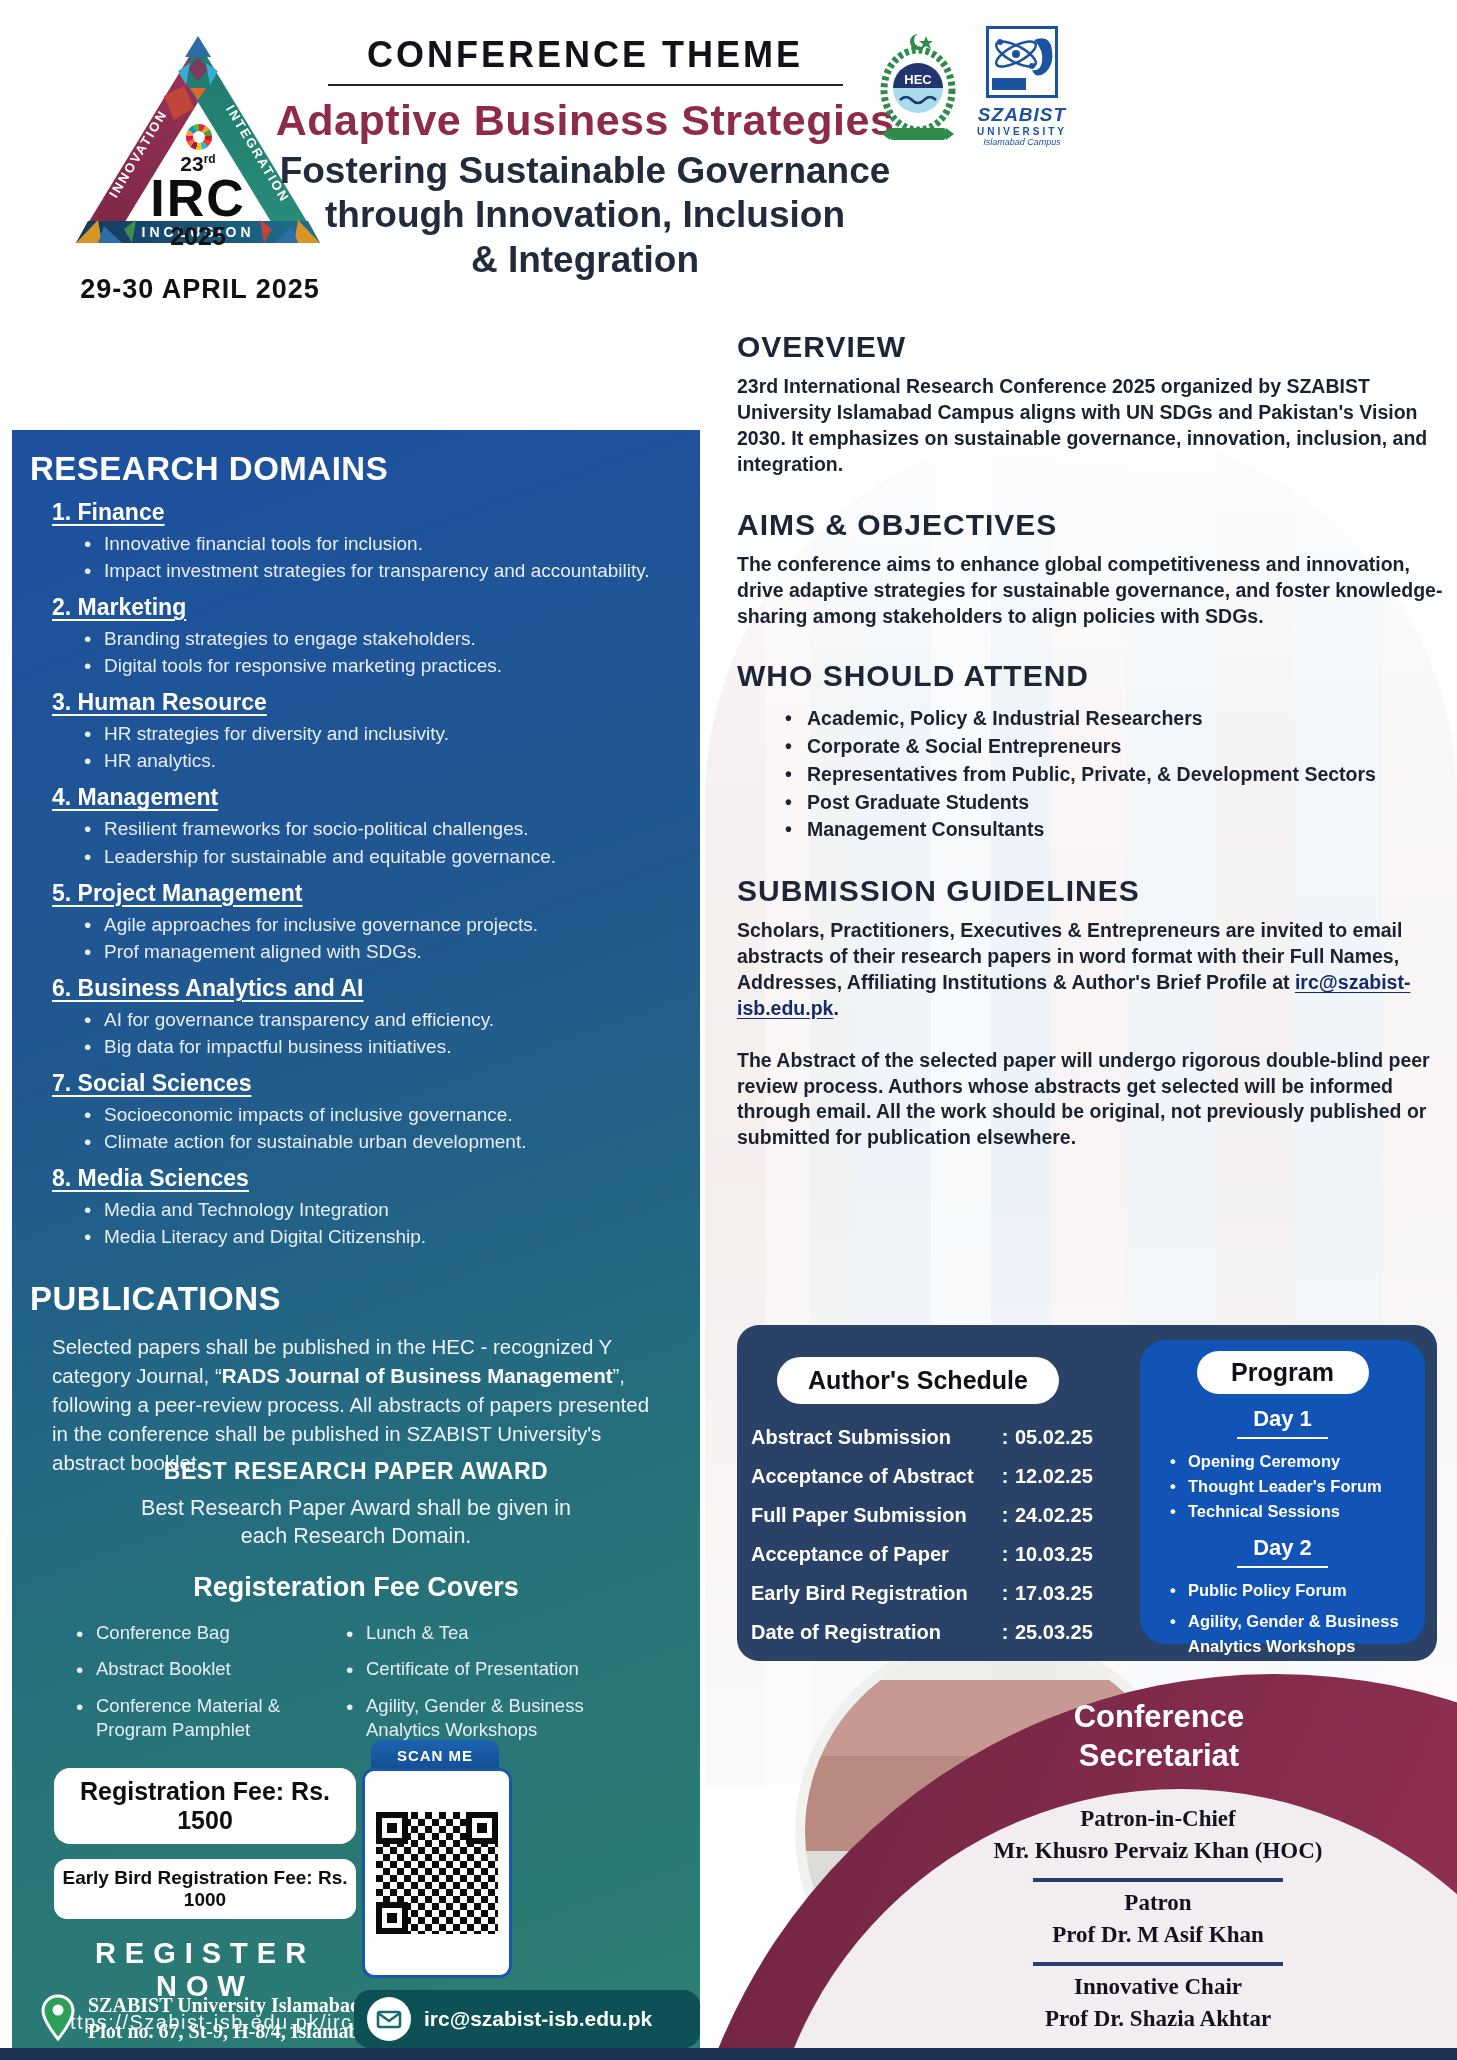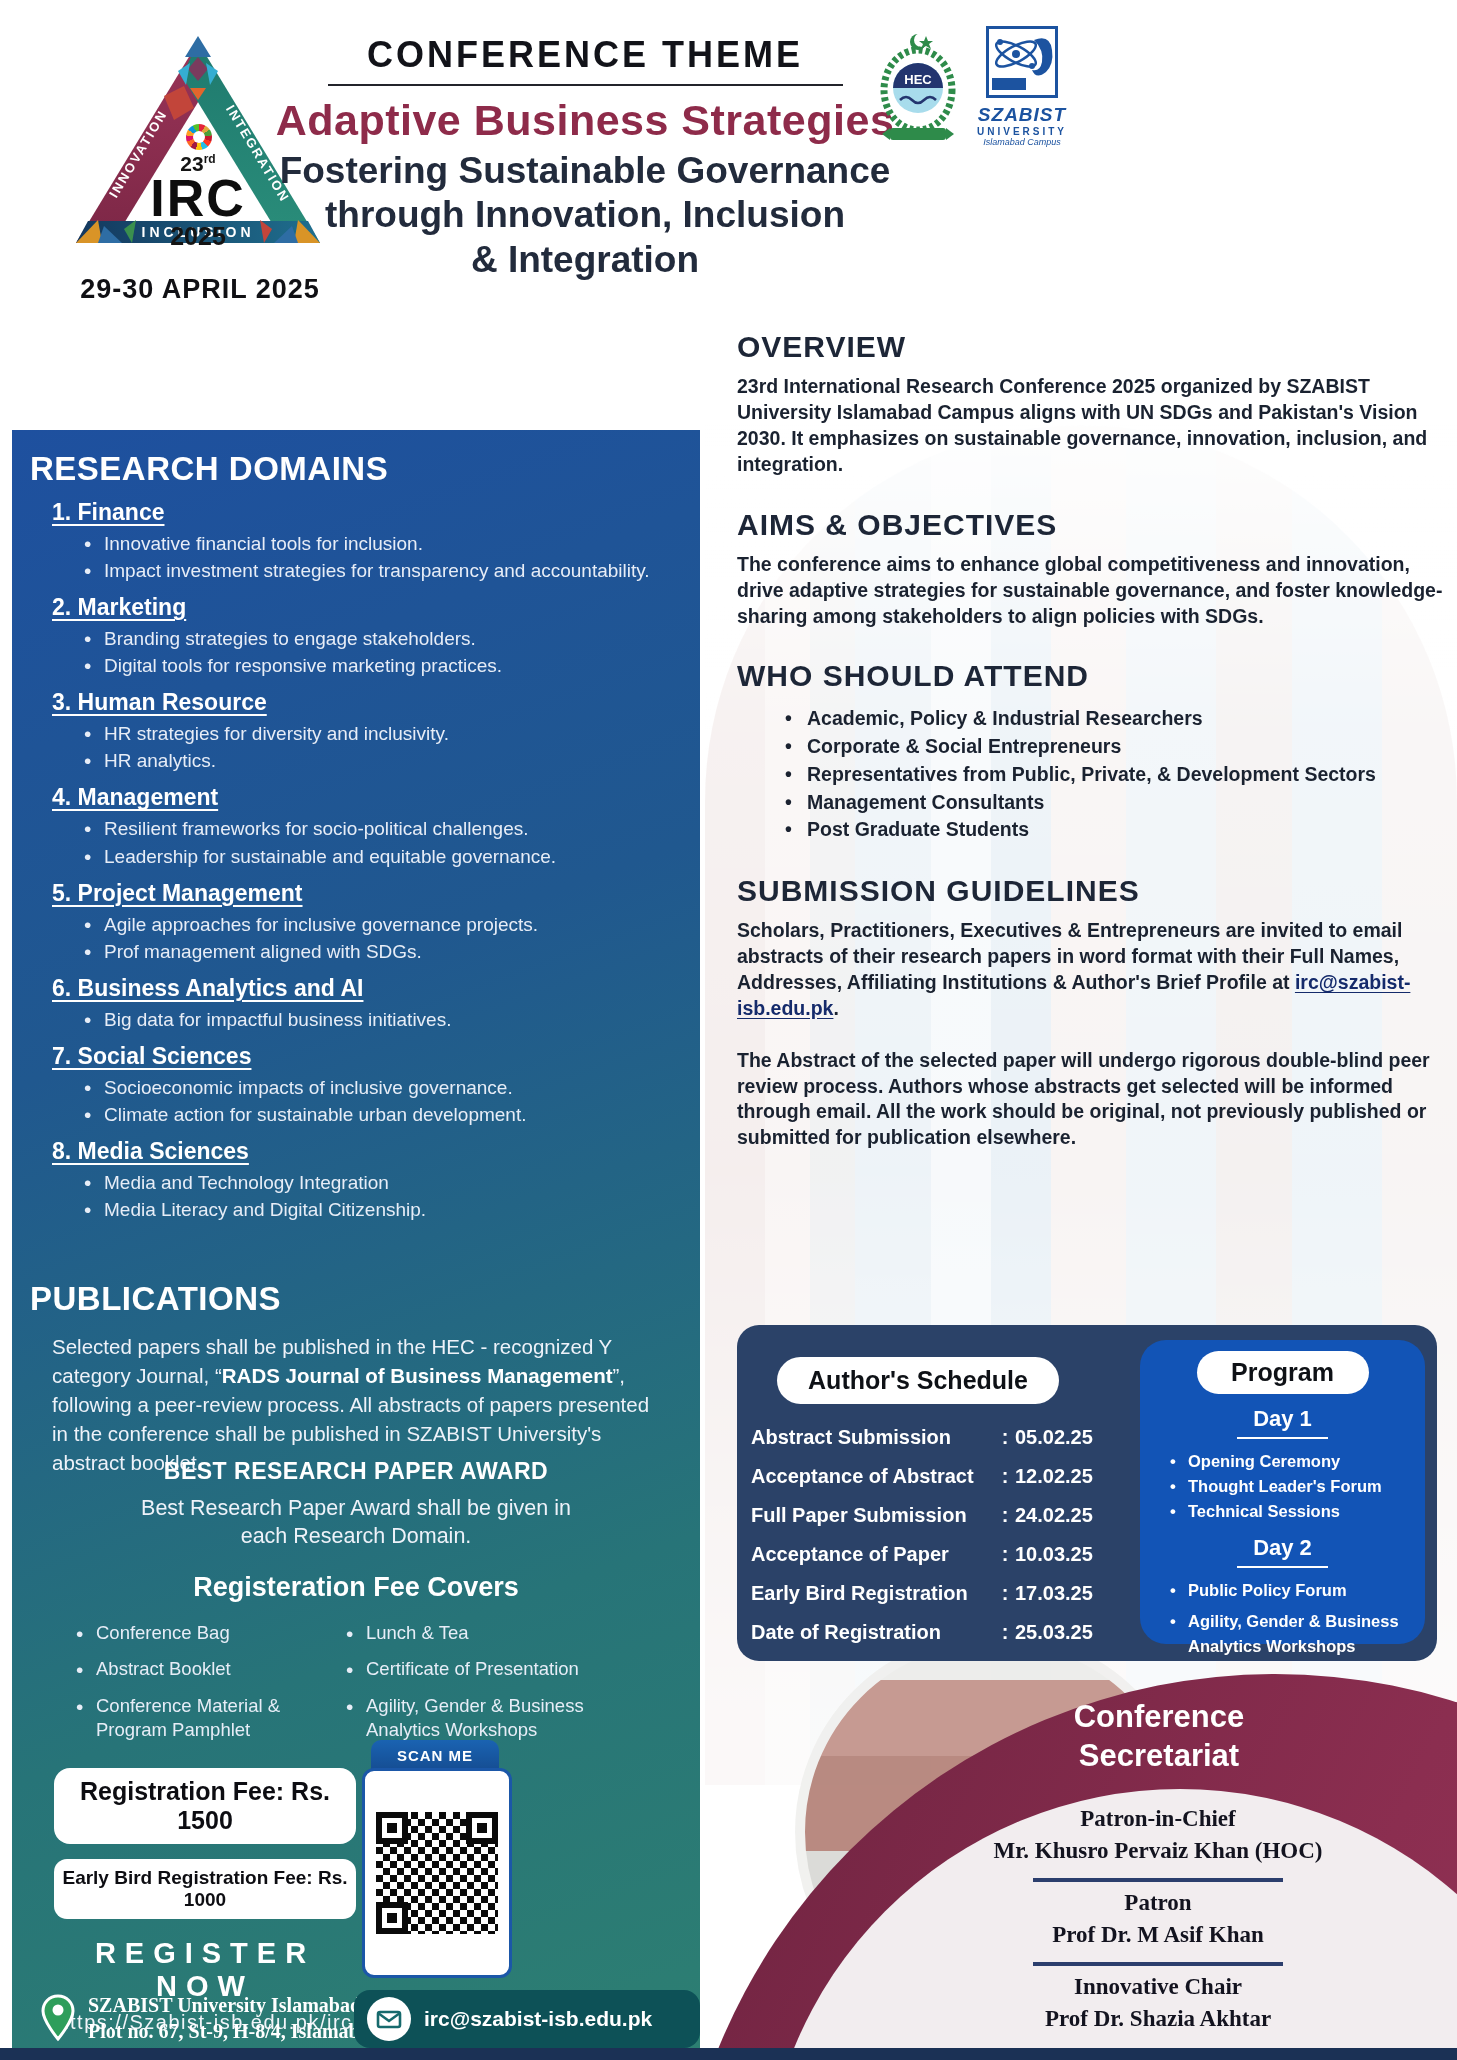--- a/index.html
+++ b/index.html
@@ -241,20 +241,21 @@
         <li>Resilient frameworks for socio-political challenges.</li>
         <li>Leadership for sustainable and equitable governance.</li>
       </ul>
       <div class="domain-title">5. Project Management</div>
       <ul class="domain-list">
         <li>Agile approaches for inclusive governance projects.</li>
         <li>Prof management aligned with SDGs.</li>
       </ul>
       <div class="domain-title">6. Business Analytics and AI</div>
       <ul class="domain-list">
+        <li>AI for governance transparency and efficiency.</li>
         <li>Big data for impactful business initiatives.</li>
       </ul>
       <div class="domain-title">7. Social Sciences</div>
       <ul class="domain-list">
         <li>Socioeconomic impacts of inclusive governance.</li>
         <li>Climate action for sustainable urban development.</li>
       </ul>
       <div class="domain-title">8. Media Sciences</div>
       <ul class="domain-list">
         <li>Media and Technology Integration</li>
@@ -332,22 +333,22 @@
     <p class="rc-p">23rd International Research Conference 2025 organized by SZABIST University Islamabad Campus aligns with UN SDGs and Pakistan's Vision 2030. It emphasizes on sustainable governance, innovation, inclusion, and integration.</p>
 
     <div class="rc-h2 rc-gap">AIMS &amp; OBJECTIVES</div>
     <p class="rc-p">The conference aims to enhance global competitiveness and innovation, drive adaptive strategies for sustainable governance, and foster knowledge-sharing among stakeholders to align policies with SDGs.</p>
 
     <div class="rc-h2 rc-gap">WHO SHOULD ATTEND</div>
     <ul class="attend-list">
       <li>Academic, Policy &amp; Industrial Researchers</li>
       <li>Corporate &amp; Social Entrepreneurs</li>
       <li>Representatives from Public, Private, &amp; Development Sectors</li>
+      <li>Post Graduate Students</li>
       <li>Management Consultants</li>
-      <li>Post Graduate Students</li>
     </ul>
 
     <div class="rc-h2 rc-gap">SUBMISSION GUIDELINES</div>
     <p class="rc-p"><span>Scholars, Practitioners, Executives &amp; Entrepreneurs are invited to email abstracts of their research papers in word format with their Full Names, Addresses, Affiliating Institutions &amp; Author's Brief Profile at </span><a class="email-link" href="#">irc@szabist-isb.edu.pk</a><span>.</span></p>
     <p class="rc-p" style="margin-top:26px">The Abstract of the selected paper will undergo rigorous double-blind peer review process. Authors whose abstracts get selected will be informed through email. All the work should be original, not previously published or submitted for publication elsewhere.</p>
   </div>
 
   <div class="sched-panel">
     <div class="sched-pill">Author's Schedule</div>
     <div class="sched-rows">

